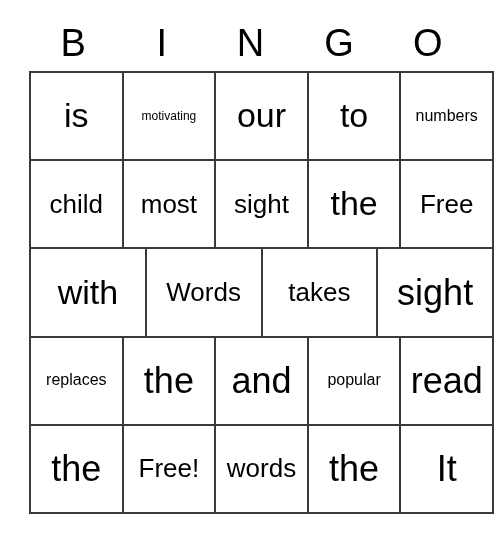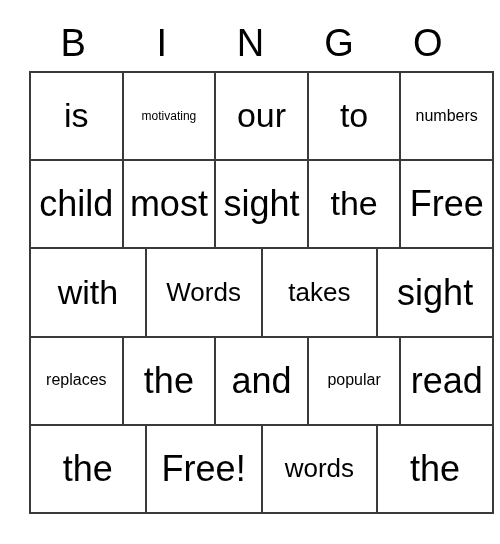--- a/index.html
+++ b/index.html
@@ -81,21 +81,21 @@
     line-height: 1.05;
     white-space: nowrap;
     color: #000000;
   }
 
   
   .fs-xs  { font-size: 12px; }
   .fs-s   { font-size: 16px; }
   .fs-m   { font-size: 22px; }
   .fs-ml  { font-size: 26px; text-align: right; }
-  .fs-l   { font-size: 36px; }
+  .fs-l   { font-size: 26px; }
   .fs-xl  { font-size: 34px; }
   .fs-xxl { font-size: 36px; }
 </style>
 </head>
 <body>
 
 <div id="bingo-card">
 
   <div id="header-row">
     <div class="header-letter">B</div>
@@ -182,16 +182,19 @@
         </div>
       <div class="bingo-cell">
           <span class="cell-text fs-l">Free!</span>
         </div>
       <div class="bingo-cell">
           <span class="cell-text fs-ml">words</span>
         </div>
       <div class="bingo-cell">
           <span class="cell-text fs-xxl">the</span>
         </div>
+      <div class="bingo-cell">
+          <span class="cell-text fs-xxl">It</span>
+        </div>
     </div>
 
   </div>
 </div>
 
 </body></html>

